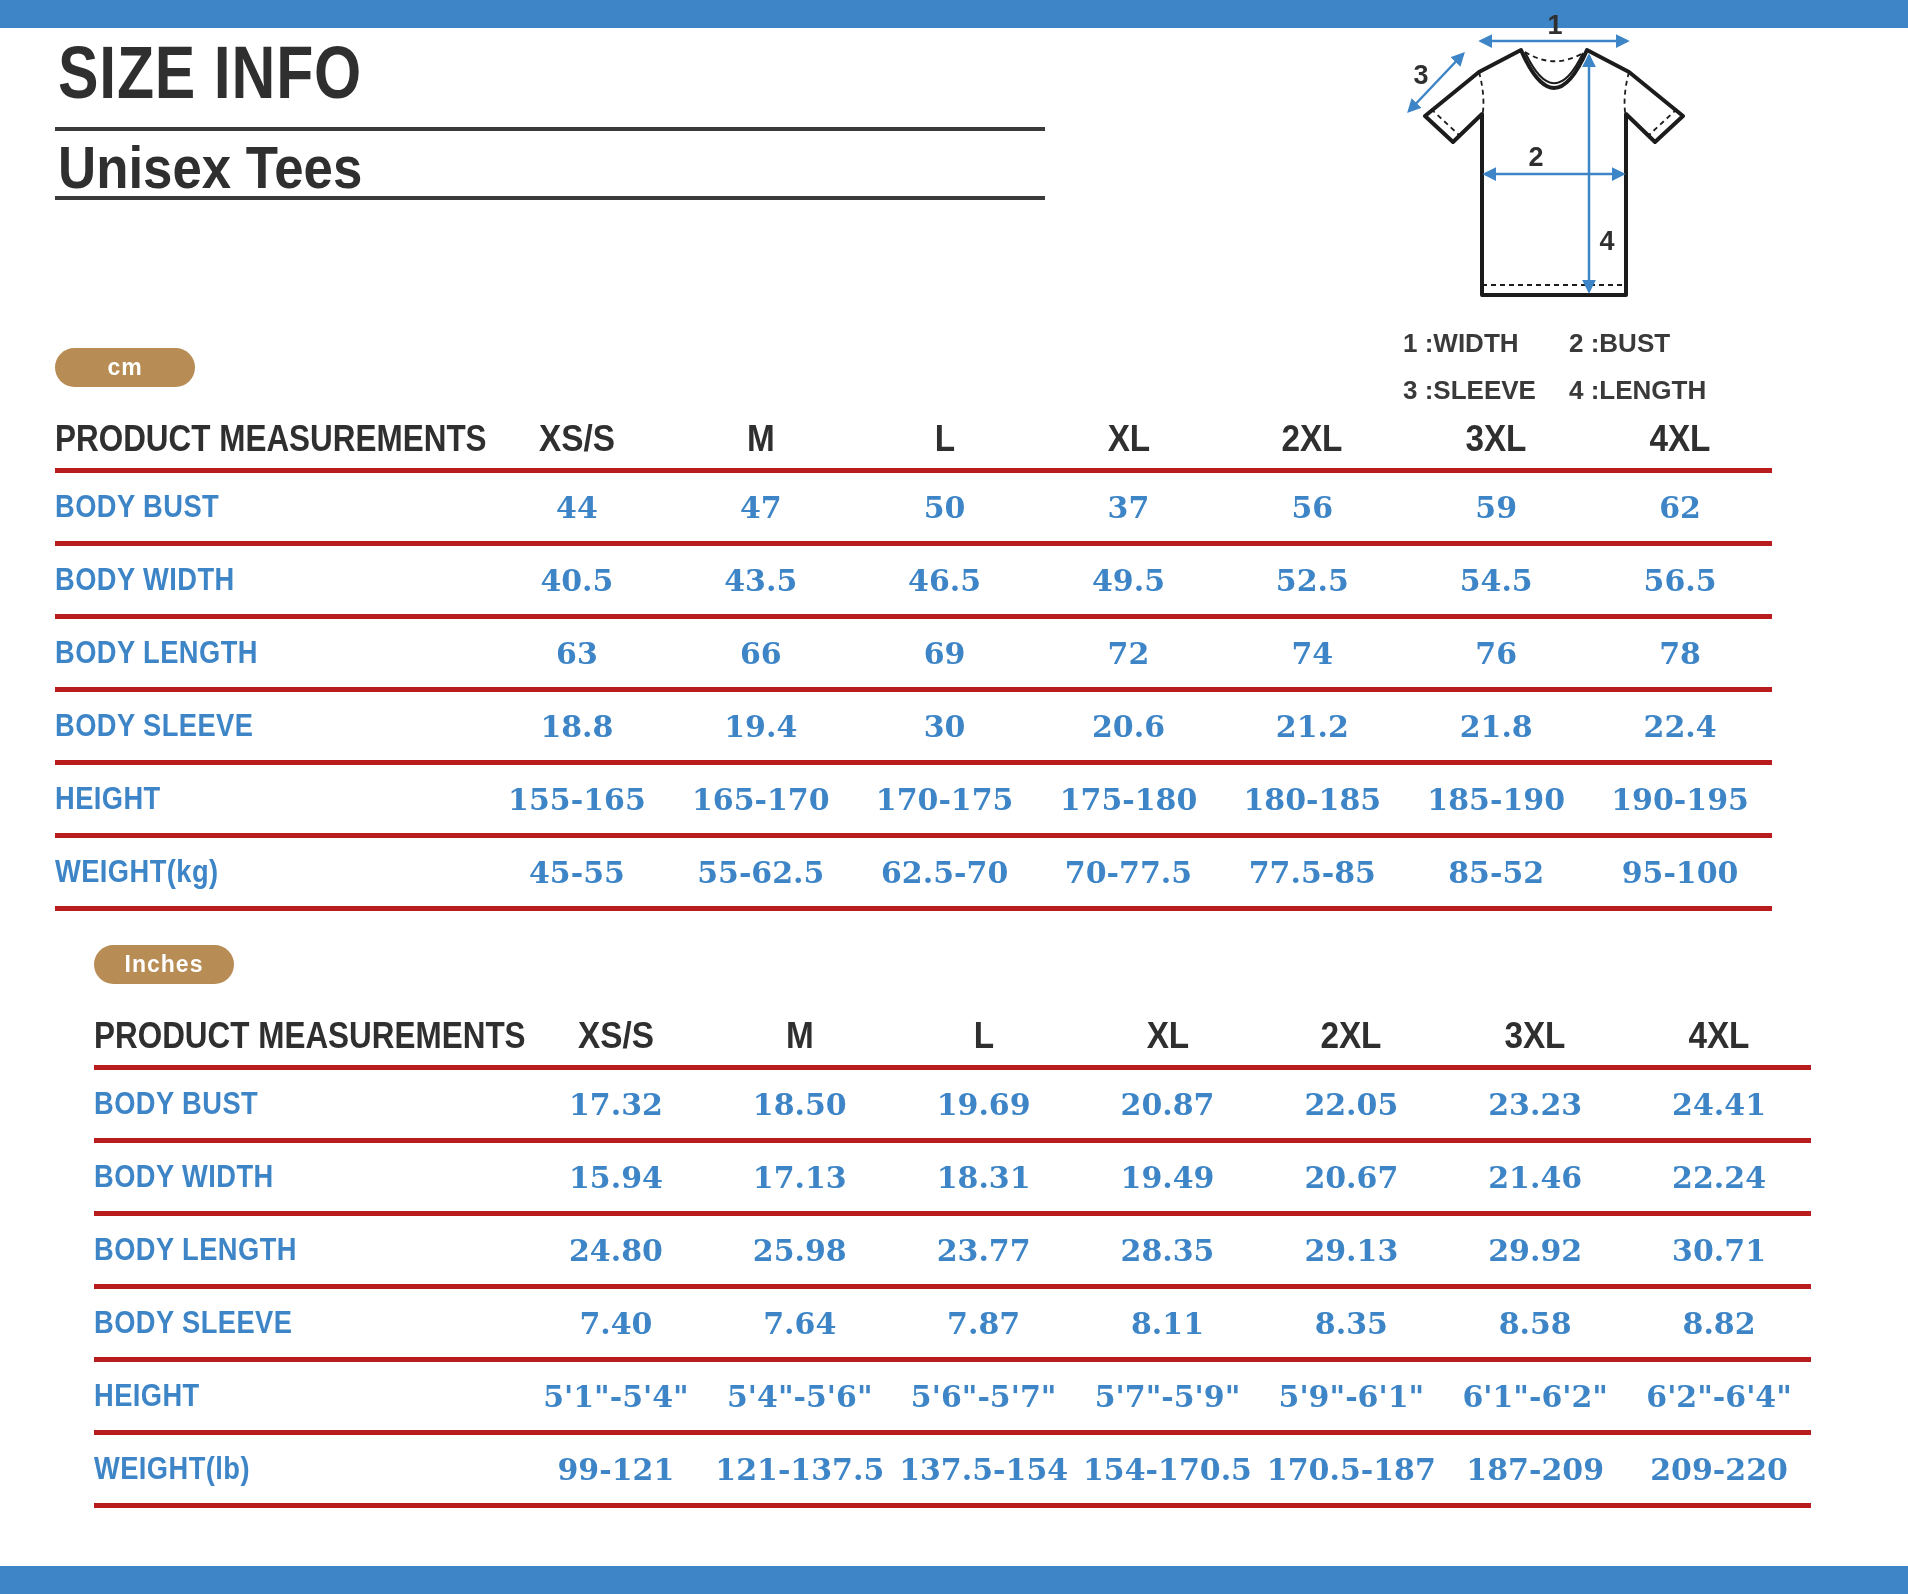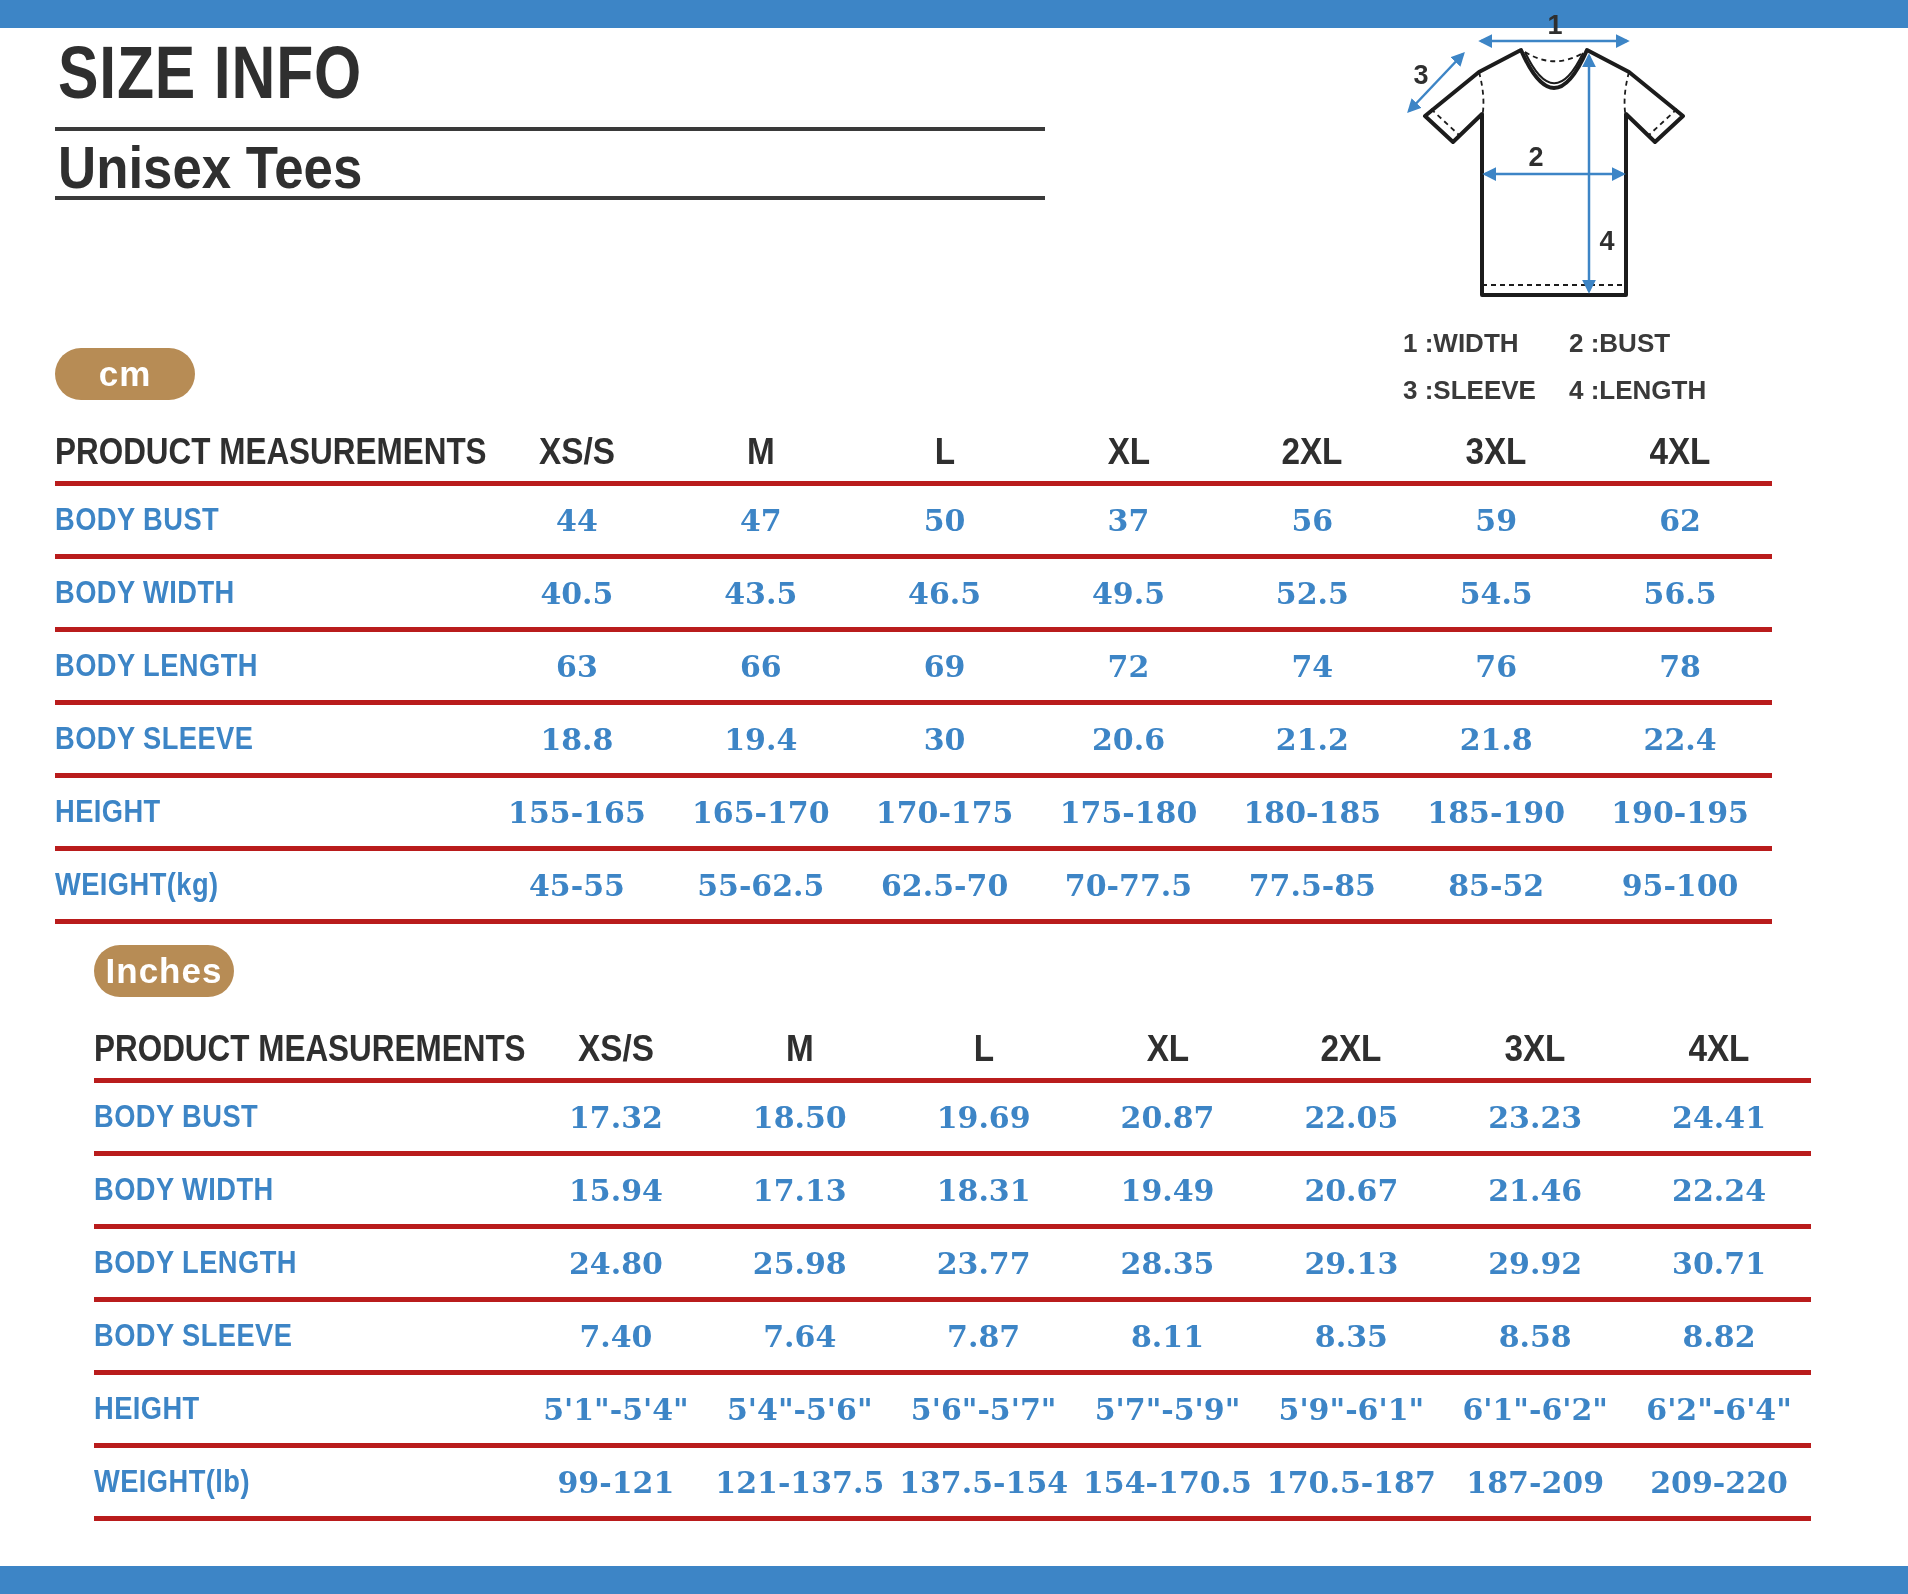--- a/index.html
+++ b/index.html
@@ -28,21 +28,21 @@
     position:absolute;left:1403px;top:328px;display:grid;
     grid-template-columns:150px auto;grid-row-gap:10px;grid-column-gap:0;
     font-size:26px;font-weight:bold;color:#3a3a3a;white-space:nowrap;gap:16px;
   }
 
   .section{position:absolute;left:55px;width:1717px;}
   #section-cm{top:348px;}
   #section-inches{top:945px;margin-left:39px;}
   .unit-badge{
     display:block;width:140px;text-align:center;background:#b78c55;color:#ffffff;
-    font-size:35px;font-weight:bold;padding:6px 0;border-radius:26px;letter-spacing:1px;
+    font-size:23px;font-weight:bold;padding:6px 0;border-radius:26px;letter-spacing:1px;
   }
   .sizetable{margin-top:22px;width:1717px;}
   .t-head,.t-row{
     display:grid;grid-template-columns:430px repeat(7,1fr);align-items:center;
     border-bottom:5px solid #b91c1c;
   }
   .t-head{height:59px;}
   .t-row{height:68px;}
   .hlabel{
     font-size:37px;font-weight:bold;color:#2f2f2f;white-space:nowrap;

